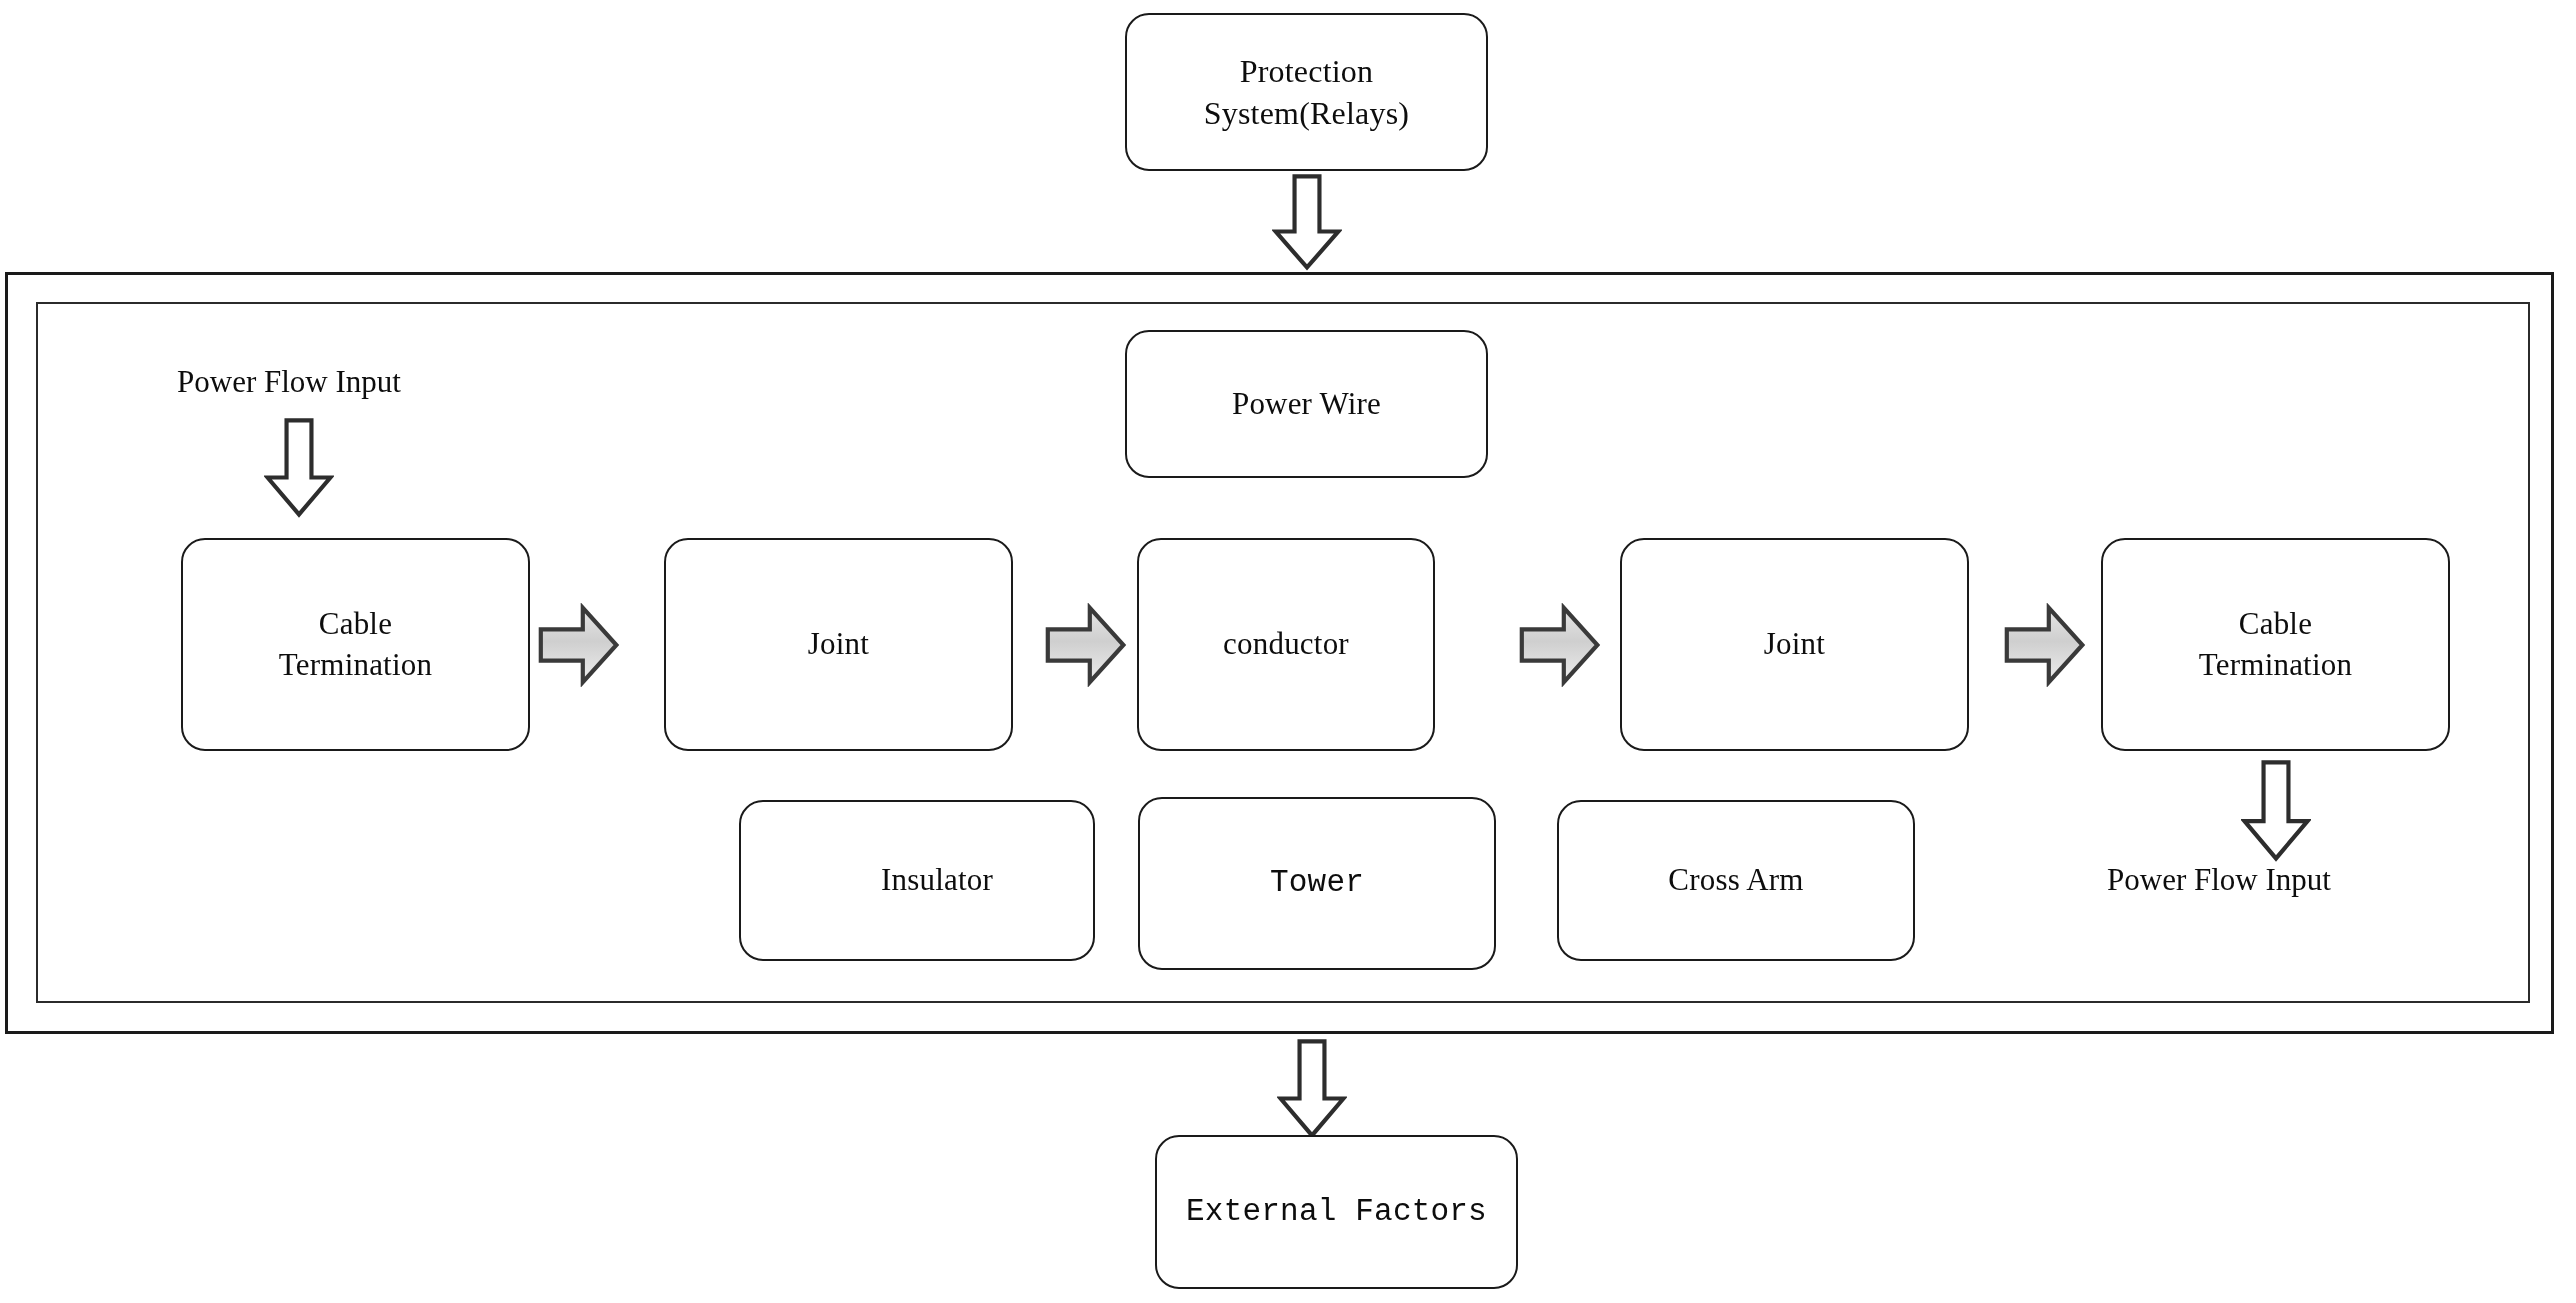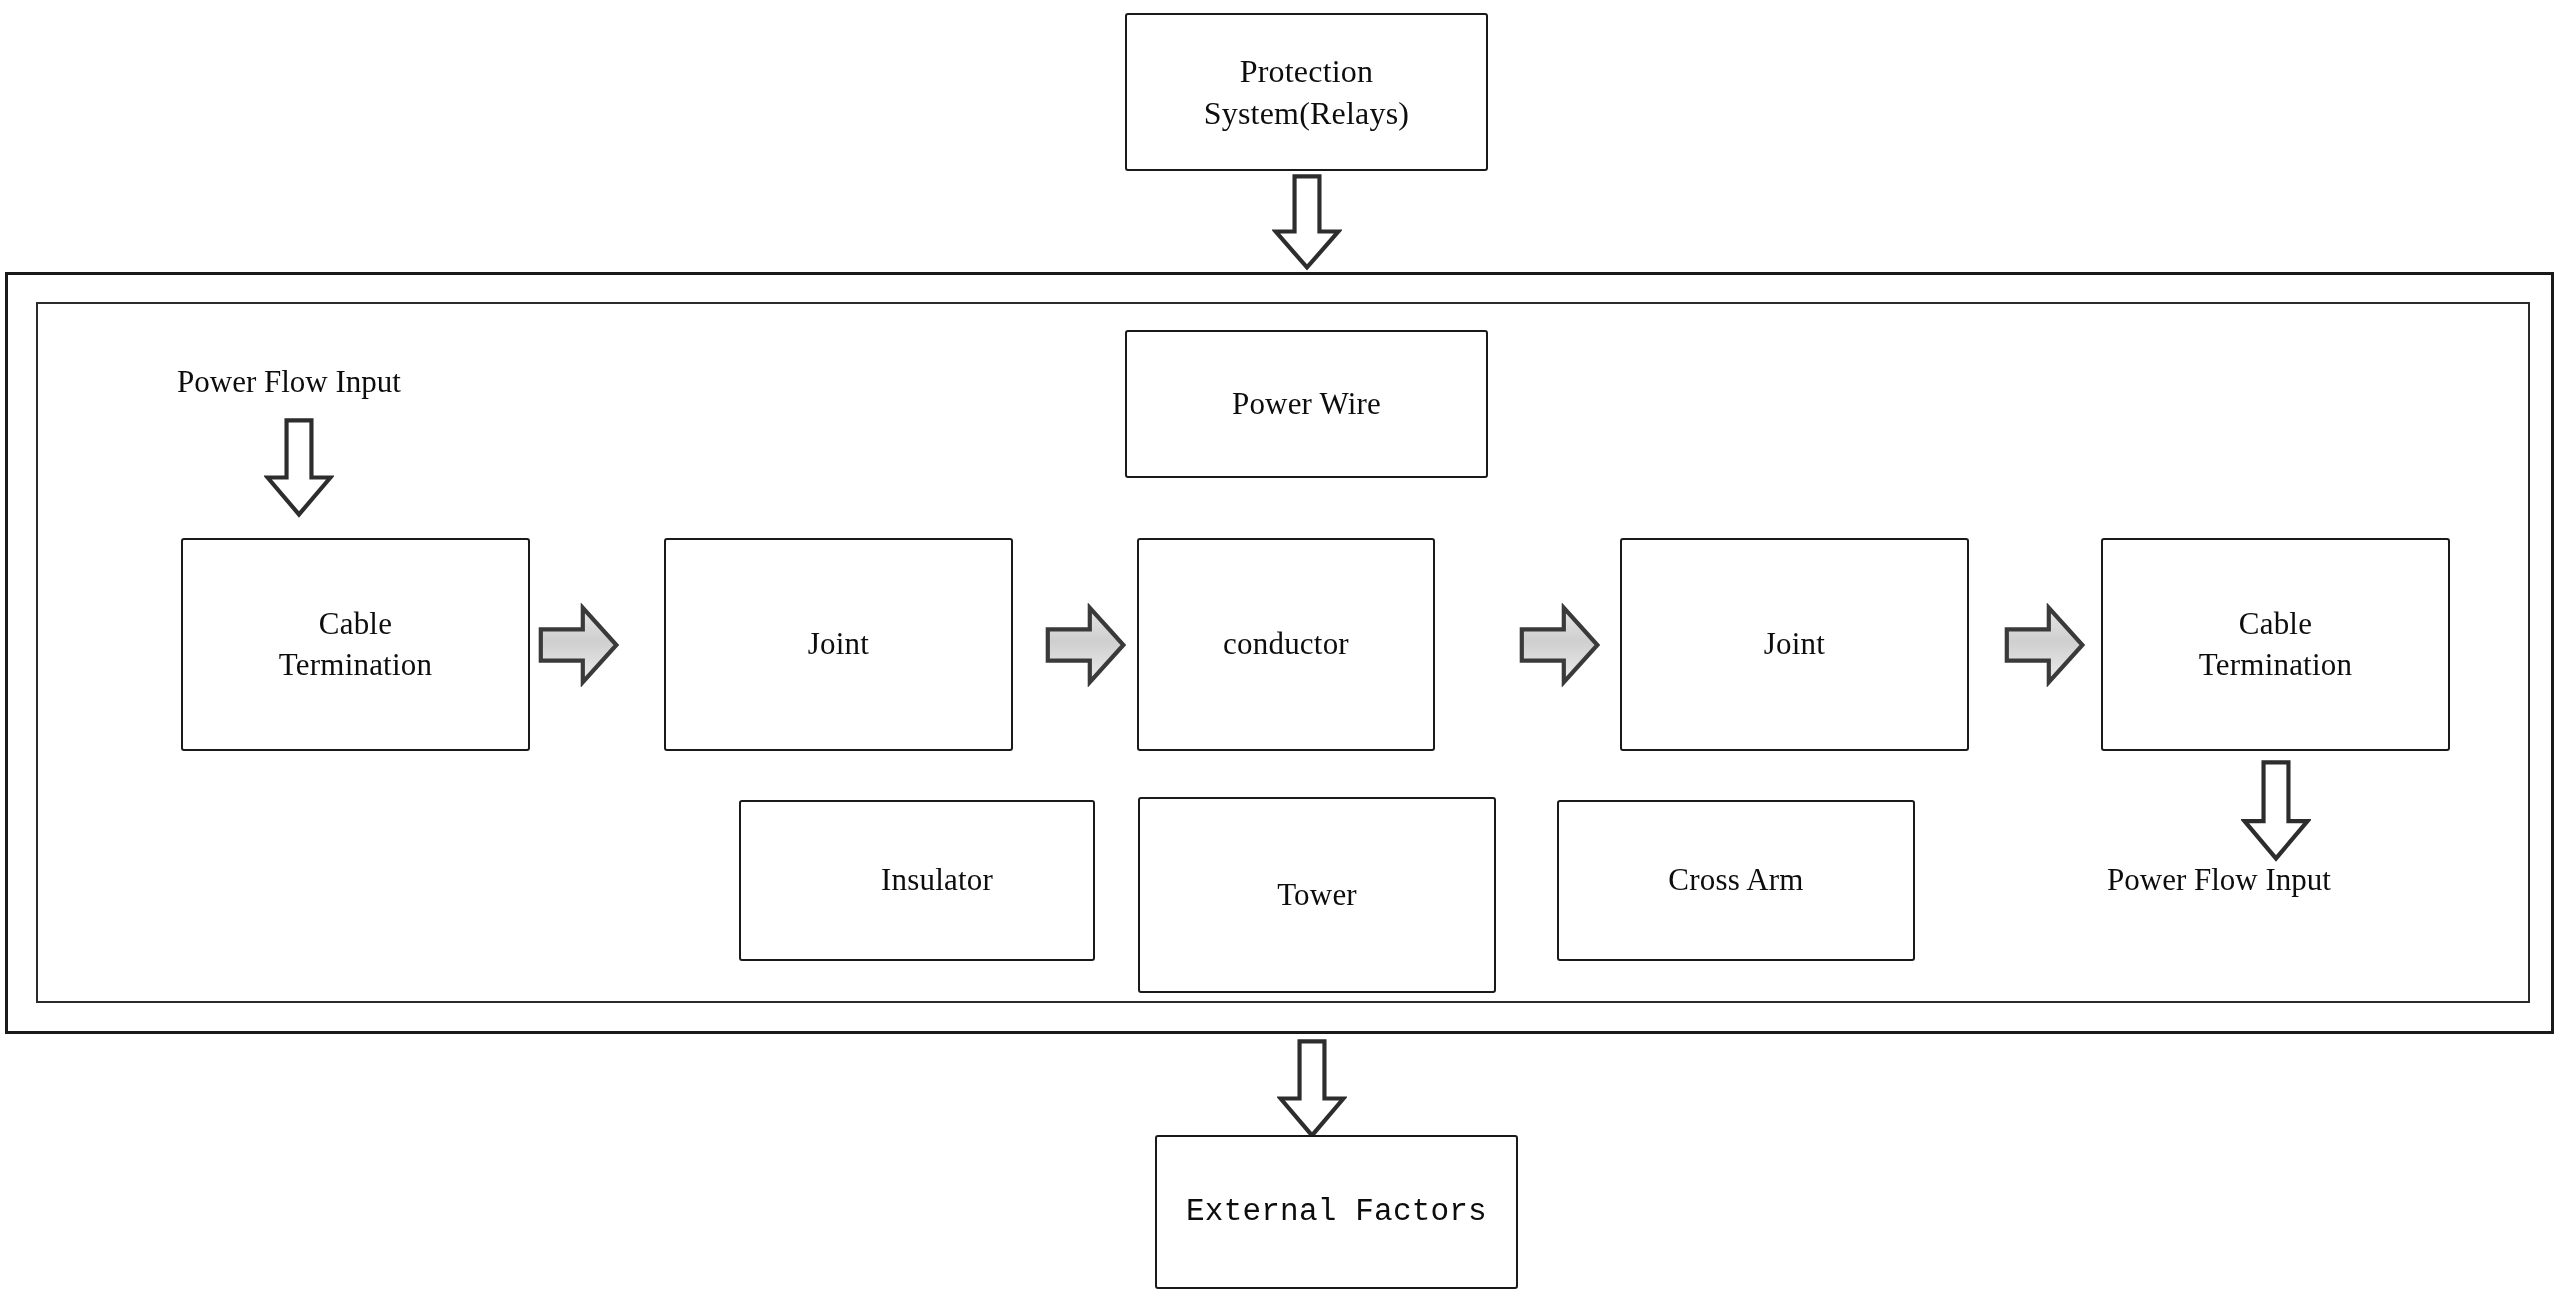--- a/index.html
+++ b/index.html
@@ -14,21 +14,21 @@
     background: #ffffff;
     font-family: "Liberation Serif", "DejaVu Serif", serif;
     overflow: hidden;
   }
 
   
   .node {
     position: absolute;
     box-sizing: border-box;
     border: 2.4px solid #1a1a1a;
-    border-radius: 3px;
+    border-radius: 24px;
     background: #ffffff;
     display: flex;
     align-items: center;
     justify-content: center;
     text-align: center;
     color: #0d0d0d;
     font-size: 31px;
     line-height: 1.32;
     letter-spacing: 0.2px;
     white-space: pre-line;
@@ -157,21 +157,21 @@
   <div class="arrow" style="left:2241px; top:760px; width:70px; height:102px;">
     <svg viewBox="0 0 118 170" preserveAspectRatio="none" aria-hidden="true">
       <polygon points="38,4 80,4 80,102 112,102 59,164 6,102 38,102" fill="#ffffff" stroke="#2d2d2d" stroke-width="7" stroke-linejoin="miter"></polygon>
     </svg>
   </div>
 
   <div class="free-label" style="left:2107px; top:861px;">Power Flow Input</div>
 
   <div class="node" style="left:739px; top:800px; width:356px; height:161px;padding-left:40px;">Insulator</div>
 
-  <div class="node" style="left:1138px; top:797px; width:358px; height:196px;">Tower</div>
+  <div class="node" style="left:1138px; top:797px; width:358px; height:173px;font-family:Liberation Mono, monospace;">Tower</div>
 
   <div class="node" style="left:1557px; top:800px; width:358px; height:161px;">Cross Arm</div>
 
   <div class="arrow" style="left:1277px; top:1039px; width:70px; height:100px;">
     <svg viewBox="0 0 118 168" preserveAspectRatio="none" aria-hidden="true">
       <polygon points="38,4 80,4 80,100 112,100 59,162 6,100 38,100" fill="#ffffff" stroke="#2d2d2d" stroke-width="7" stroke-linejoin="miter"></polygon>
     </svg>
   </div>
 
   <div class="node" style="left:1155px; top:1135px; width:363px; height:154px;font-family:Liberation Mono, monospace;">External Factors</div>

